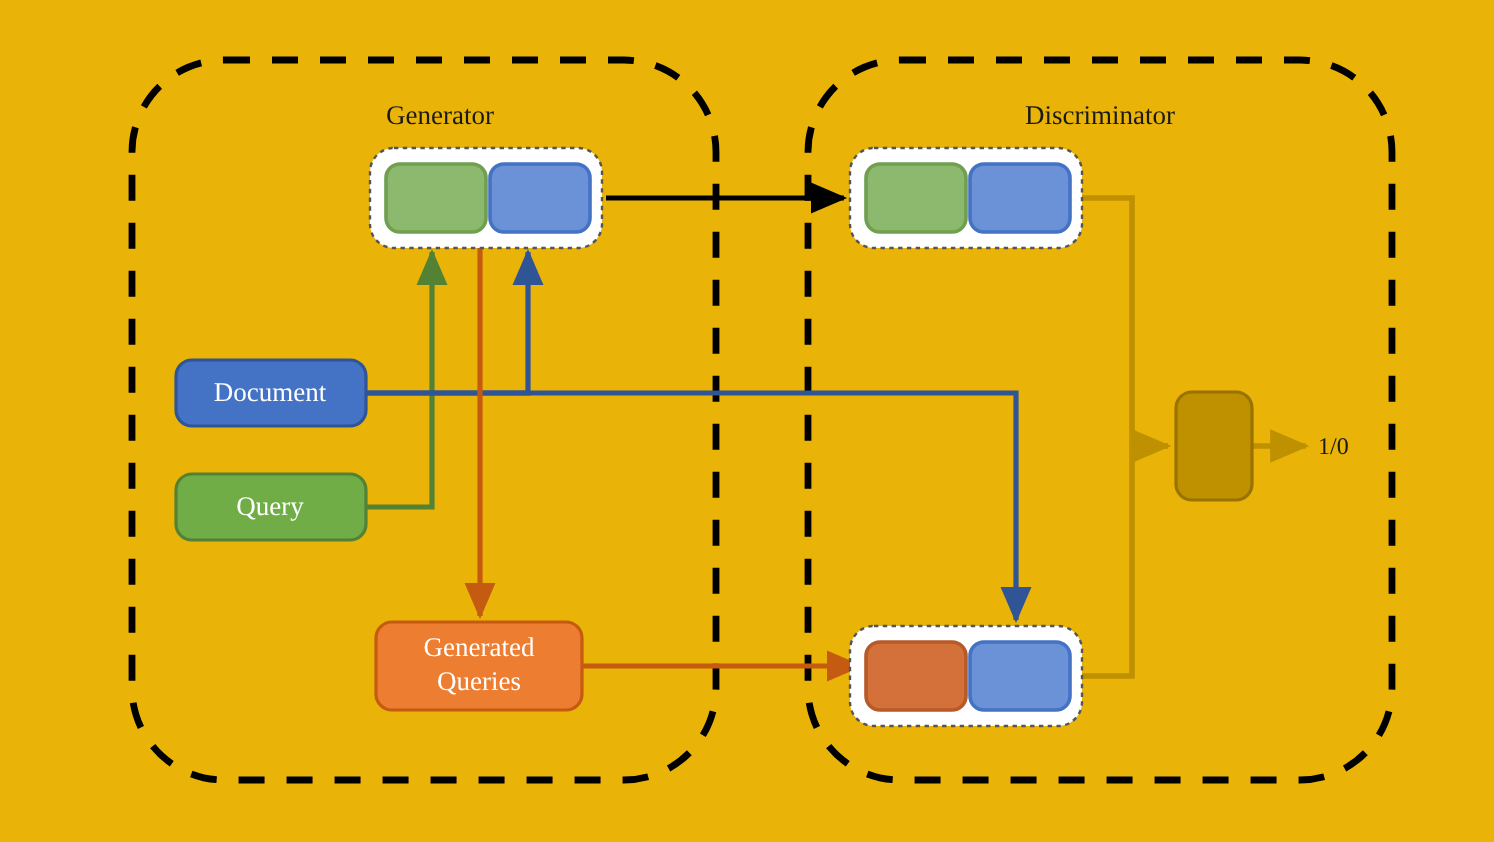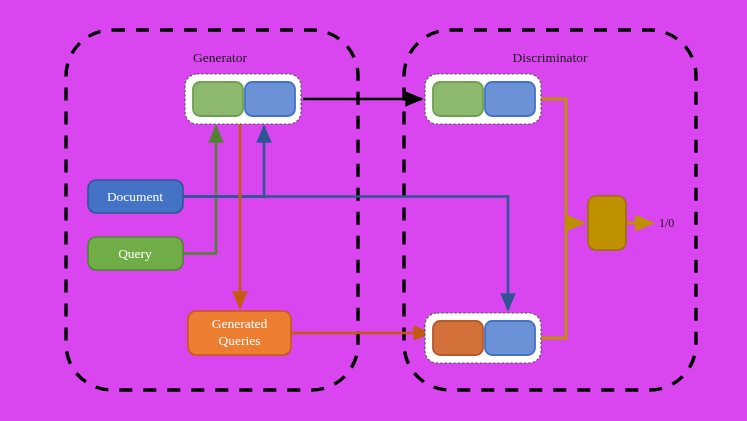--- a/index.html
+++ b/index.html
@@ -7,21 +7,21 @@
     padding: 0;
     background: #ffffff;
   }
   body {
     font-family: "Liberation Serif", "DejaVu Serif", serif;
   }
   #canvas {
     position: relative;
     width: 747px;
     height: 421px;
-    background: #d946ef;
+    background: #eab308;
     overflow: hidden;
   }
   #diagram-svg {
     position: absolute;
     left: 0;
     top: 0;
     width: 747px;
     height: 421px;
   }
   .grp-label {

